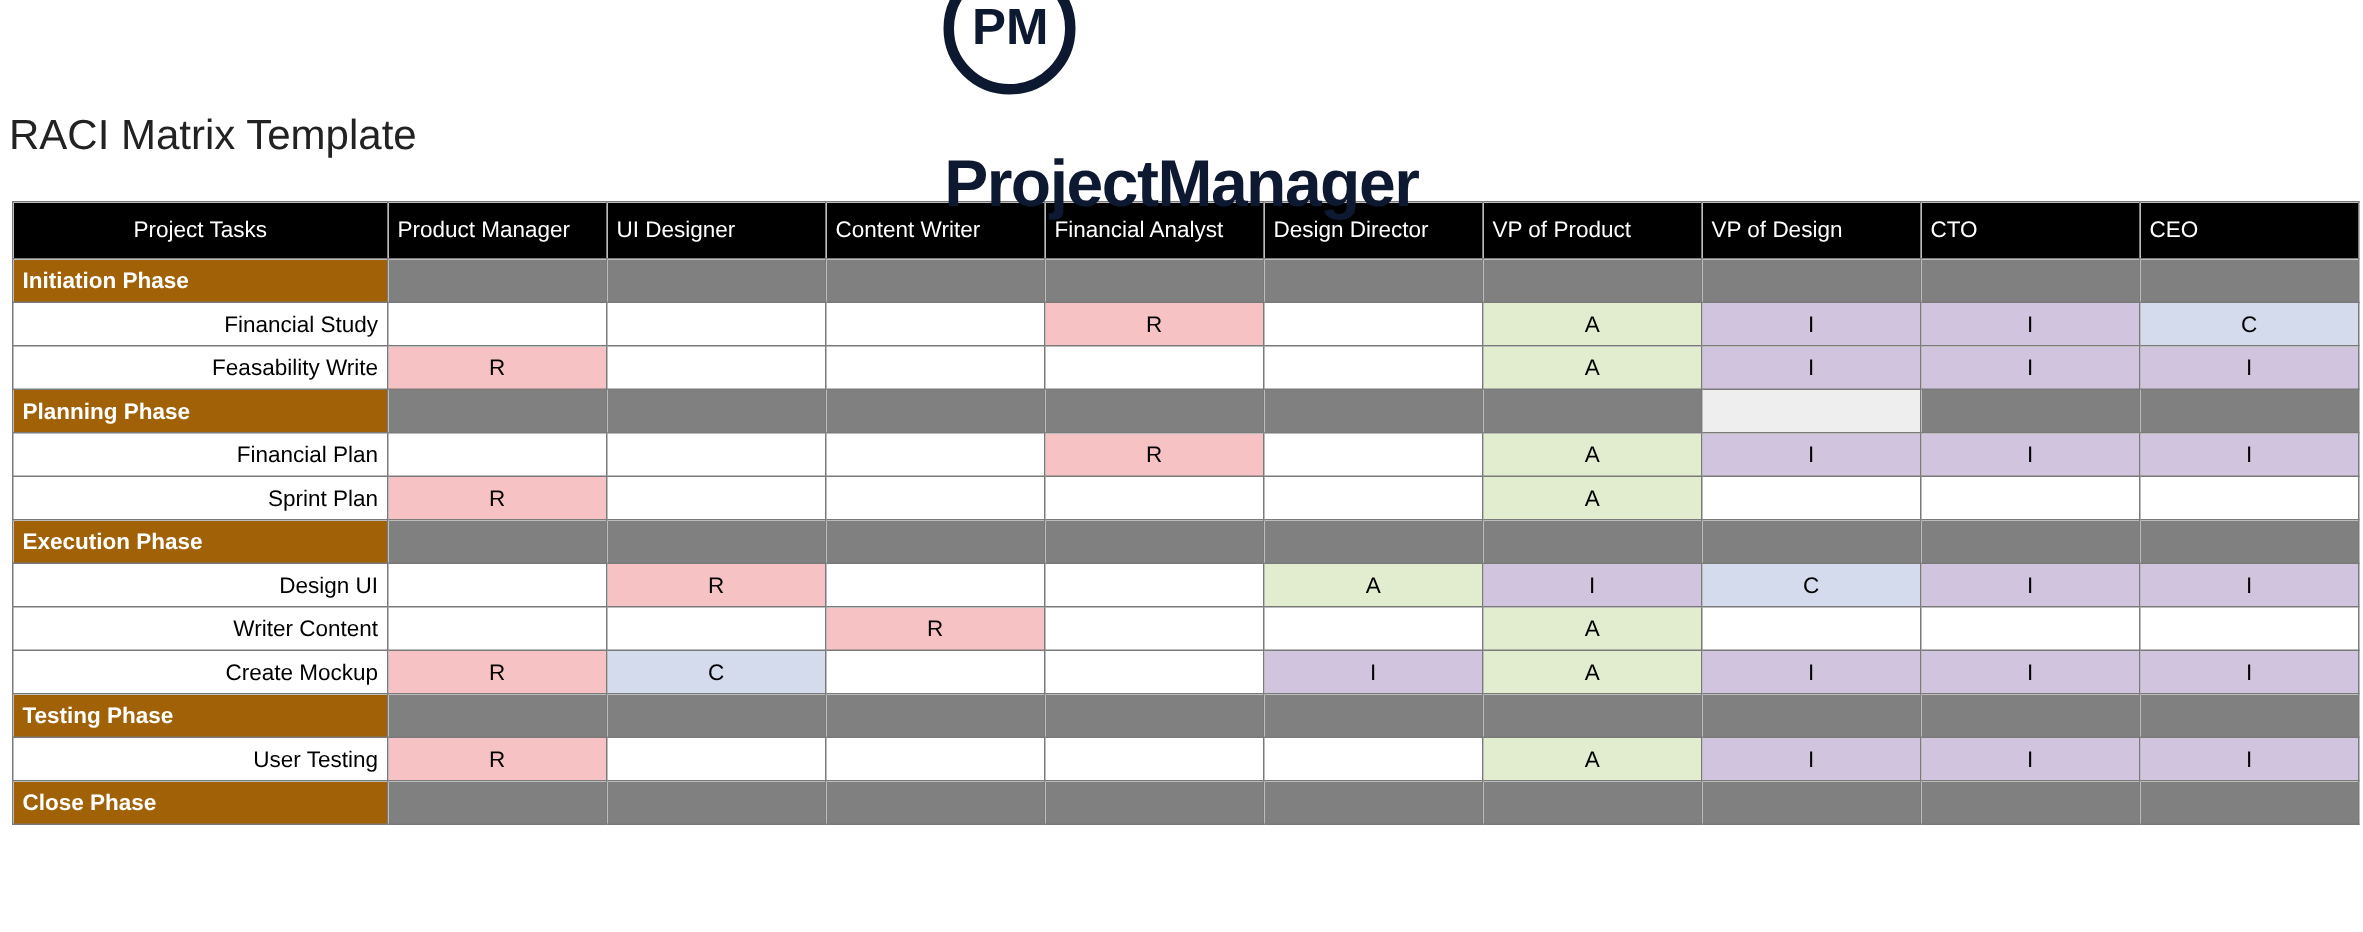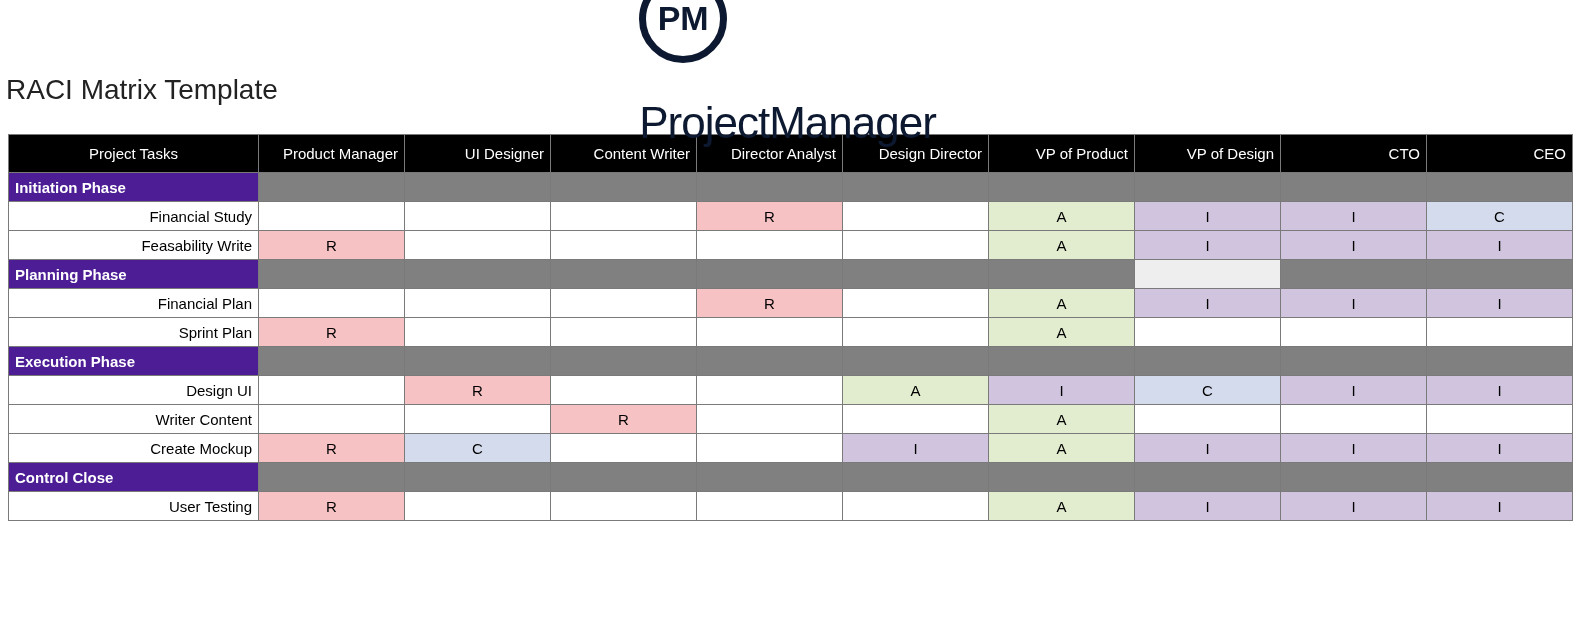--- a/index.html
+++ b/index.html
@@ -24,21 +24,21 @@
     border: 7px solid #0d1930;
     border-radius: 50%;
     display: flex; align-items: center; justify-content: center;
     color: #0d1930;
     font-weight: 900;
     font-size: 34px;
     font-family: Arial, sans-serif;
   }
   .brand-text {
     font-size: 44px;
-    font-weight: 400;
+    font-weight: 700;
     color: #0d1930;
     letter-spacing: -1px;
     margin-top: 28px;
   }
   .title {
     position: absolute;
     left: 6px;
     bottom: 4px;
     font-size: 28px;
     color: #222;
@@ -54,28 +54,28 @@
     height: 29px;
     font-size: 15px;
     padding: 0 6px;
     overflow: hidden;
     white-space: nowrap;
   }
   table.raci thead th {
     background: #000;
     color: #fff;
     font-weight: 400;
-    text-align: right;
+    text-align: left;
     height: 38px;
   }
   table.raci thead th.task-col { text-align: center; }
   col.task-col { width: 250px; }
   col.role-col { width: 146px; }
   tr.phase td {
-    background: #4c1d95;
+    background: #a16207;
     color: #fff;
     font-weight: bold;
     text-align: left;
   }
   tr.phase td.blank-phase { background: #808080; }
   tr.data td { background: #fff; text-align: center; }
   tr.data td.task-name { text-align: right; }
   td.R { background: #f6c2c4 !important; }
   td.A { background: #e2ecce !important; }
   td.C { background: #d4dbec !important; }
@@ -105,21 +105,21 @@
     <col class="role-col">
       <col class="role-col">
       <col class="role-col">
   </colgroup>
   <thead>
     <tr id="header-row">
         <th class="task-col">Project Tasks</th>
         <th>Product Manager</th>
         <th>UI Designer</th>
         <th>Content Writer</th>
-        <th>Director Analyst</th>
+        <th>Financial Analyst</th>
         <th>Design Director</th>
         <th>VP of Product</th>
         <th>VP of Design</th>
         <th>CTO</th>
         <th>CEO</th>
       </tr>
   </thead>
   <tbody id="tbody">
       <tr class="phase">
         <td>Initiation Phase</td>
@@ -235,21 +235,21 @@
         <td class="C">C</td>
         <td></td>
         <td></td>
         <td class="I">I</td>
         <td class="A">A</td>
         <td class="I">I</td>
         <td class="I">I</td>
         <td class="I">I</td>
       </tr>
       <tr class="phase">
-        <td>Control Close</td>
+        <td>Testing Phase</td>
         <td class="blank-phase"></td>
         <td class="blank-phase"></td>
         <td class="blank-phase"></td>
         <td class="blank-phase"></td>
         <td class="blank-phase"></td>
         <td class="blank-phase"></td>
         <td class="blank-phase"></td>
         <td class="blank-phase"></td>
         <td class="blank-phase"></td>
       </tr>
@@ -257,15 +257,27 @@
         <td class="task-name">User Testing</td>
         <td class="R">R</td>
         <td></td>
         <td></td>
         <td></td>
         <td></td>
         <td class="A">A</td>
         <td class="I">I</td>
         <td class="I">I</td>
         <td class="I">I</td>
+      </tr>
+      <tr class="phase">
+        <td>Close Phase</td>
+        <td class="blank-phase"></td>
+        <td class="blank-phase"></td>
+        <td class="blank-phase"></td>
+        <td class="blank-phase"></td>
+        <td class="blank-phase"></td>
+        <td class="blank-phase"></td>
+        <td class="blank-phase"></td>
+        <td class="blank-phase"></td>
+        <td class="blank-phase"></td>
       </tr>
     </tbody>
 </table>
 
 </body></html>

